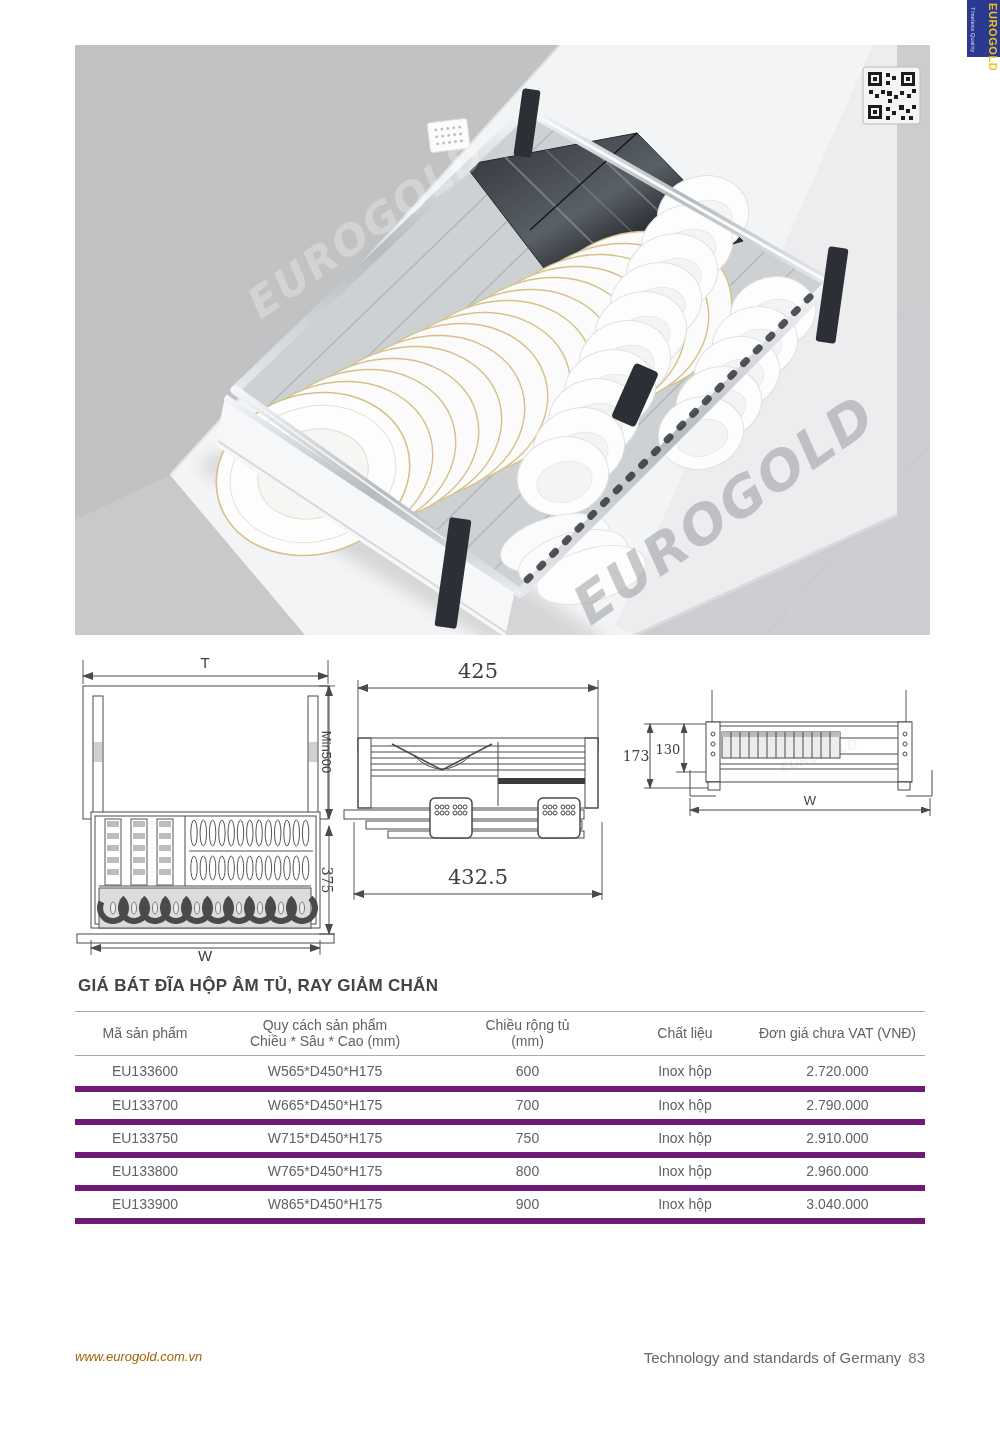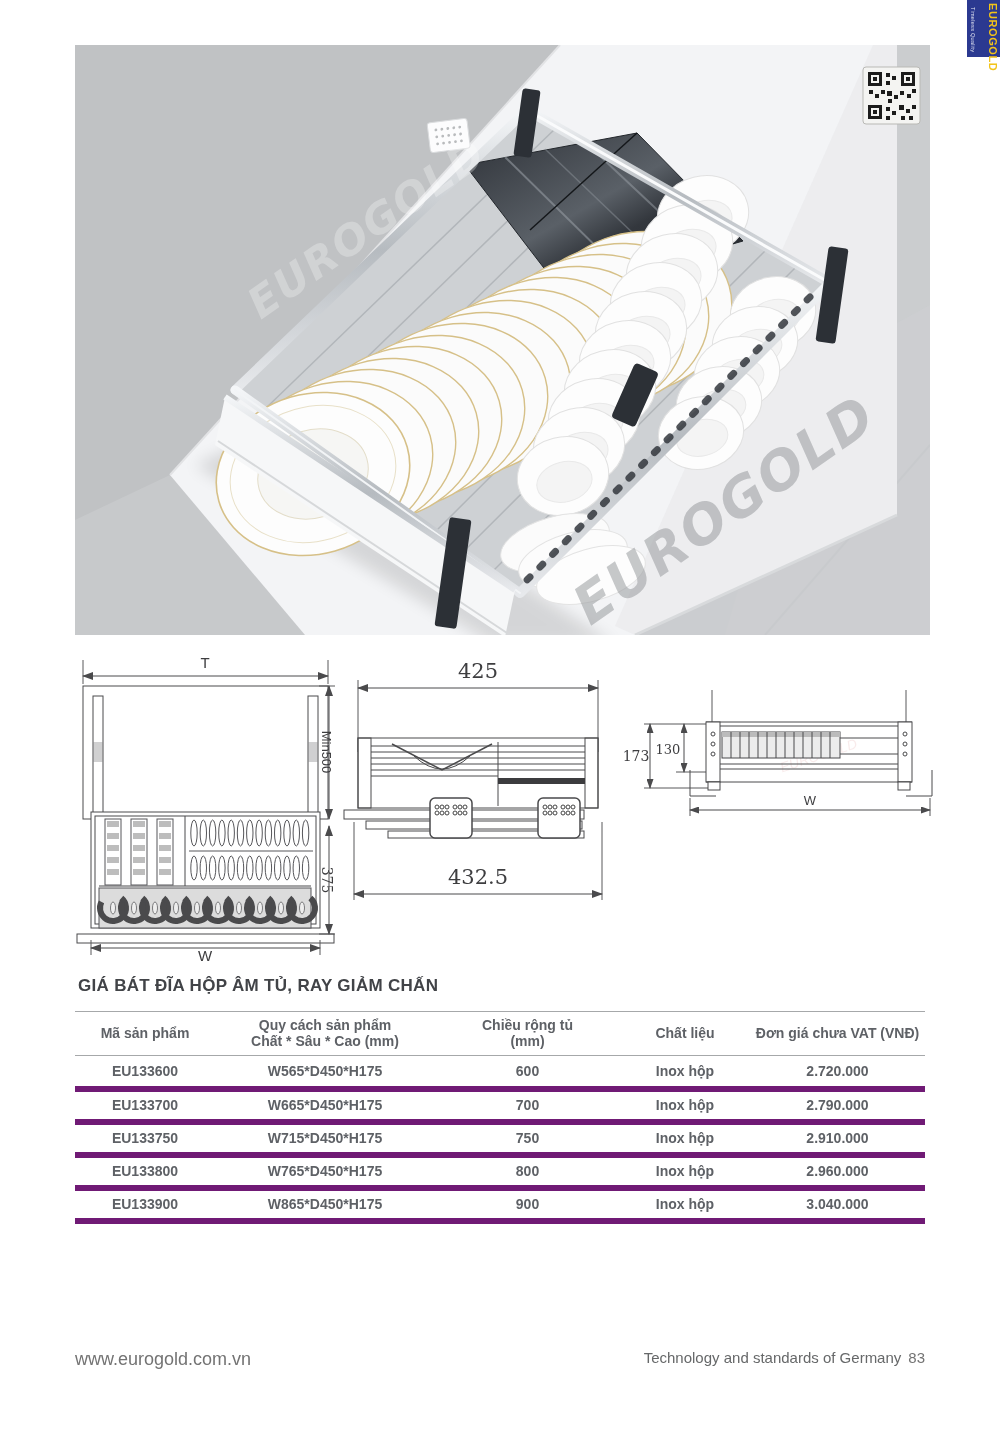--- a/index.html
+++ b/index.html
@@ -24,29 +24,29 @@
   .dim-sans  { font-family:"Liberation Sans", sans-serif; fill:#3e3e40; }
   .dim-serif { font-family:"DejaVu Serif", serif; fill:#3e3e40; }
   .dline { stroke:#4a4a4c; stroke-width:1; fill:none; }
   .dthin { stroke:#58585a; stroke-width:1; fill:none; }
 
   
   .section-title { position:absolute; left:78px; top:976px; font-size:17px; font-weight:600;
     color:#414347; letter-spacing:.3px;text-align:center; }
   .spec-table { position:absolute; left:75px; top:1011px; width:850px; border-collapse:collapse;
     table-layout:fixed; }
-  .spec-table th, .spec-table td { font-weight:bold; text-align:center; color:#5e6166;
+  .spec-table th, .spec-table td { font-weight:normal; text-align:center; color:#5e6166;
     font-size:14px; }
   .spec-table thead tr { border-top:1px solid #a6a8aa; border-bottom:1px solid #a6a8aa; }
   .spec-table thead th { padding:5px 0 6px; line-height:16px; }
   .spec-table tbody tr { border-bottom:6px solid #701a75; height:33px; }
   .c0{width:140px}.c1{width:220px}.c2{width:185px}.c3{width:130px}.c4{width:175px}
 
   
-  .footer-left { position:absolute; left:75px; top:1349px; font-size:18px; color:#737373; }
+  .footer-left { position:absolute; left:75px; top:1349px; font-size:13px; color:#a16207;font-style:italic; }
   .footer-right { position:absolute; right:75px; top:1349px; font-size:15px; color:#666869; }
   .footer-right .page-num { color:#737373; margin-left:7px; }
 </style>
 </head>
 <body>
 
 <div class="page">
 
   <div class="badge">
     <span class="badge-tagline">Timeless Quality</span>
@@ -588,21 +588,21 @@
     <colgroup>
         <col class="c0">
         <col class="c1">
         <col class="c2">
         <col class="c3">
         <col class="c4">
       </colgroup>
     <thead>
       <tr>
         <th><span>Mã sản phẩm</span></th>
-        <th><span>Quy cách sản phẩm</span><br><span>Chất * Sâu * Cao (mm)</span></th>
+        <th><span>Quy cách sản phẩm</span><br><span>Chiều * Sâu * Cao (mm)</span></th>
         <th><span>Chiều rộng tủ</span><br><span>(mm)</span></th>
         <th><span>Chất liệu</span></th>
         <th><span>Đơn giá chưa VAT (VNĐ)</span></th>
       </tr>
     </thead>
     <tbody>
       <tr>
         <td>EU133600</td>
         <td>W565*D450*H175</td>
         <td>600</td>

